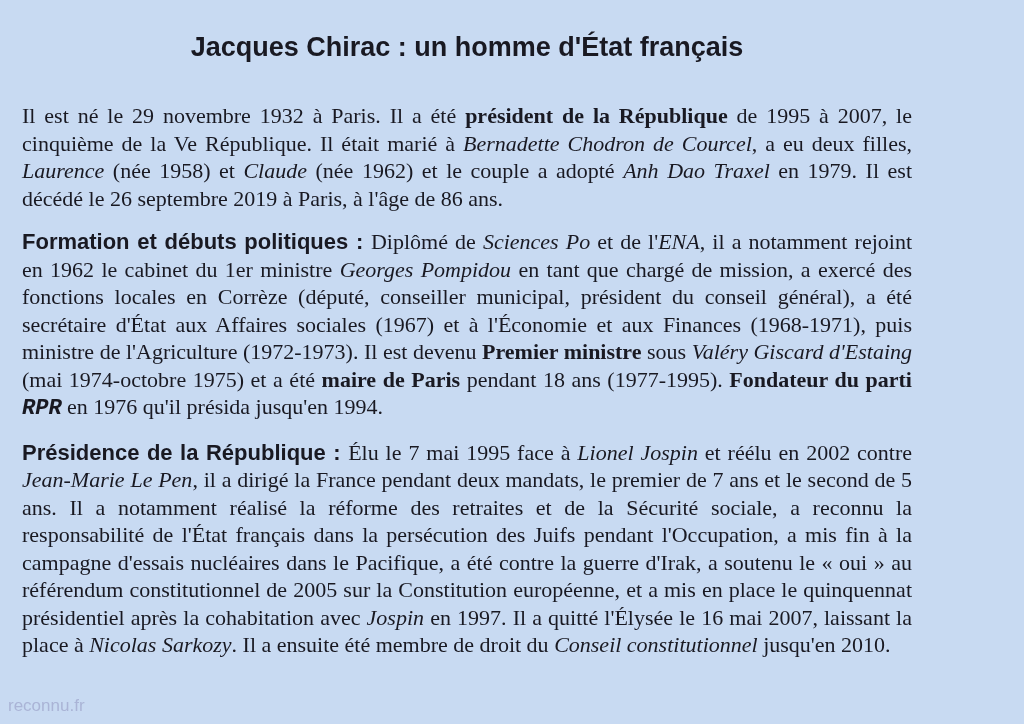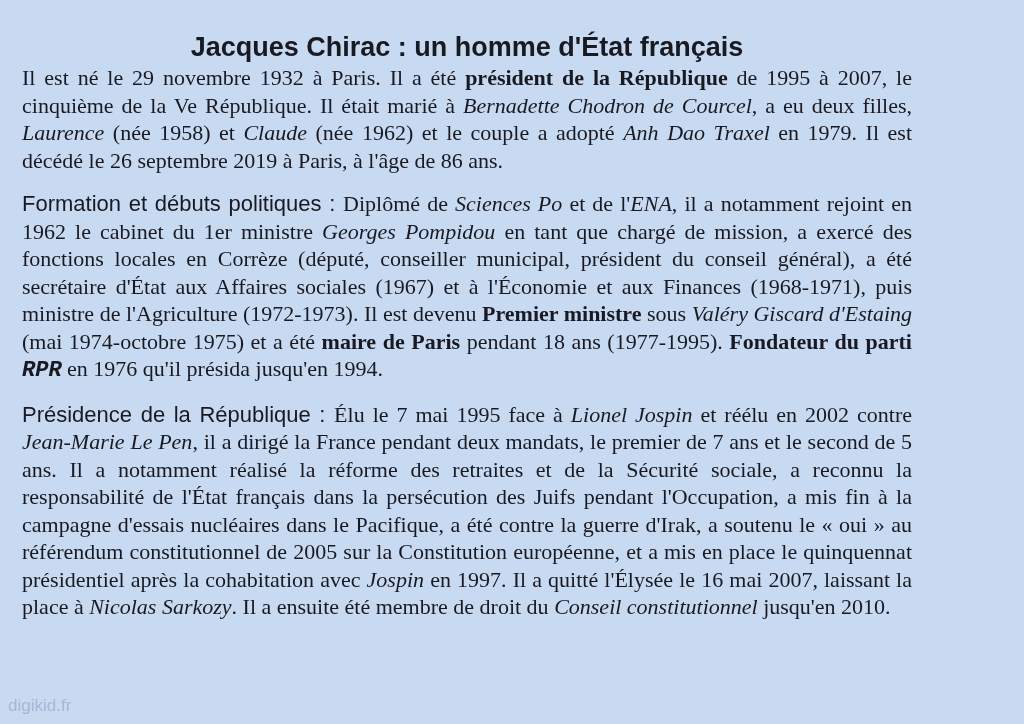--- a/index.html
+++ b/index.html
@@ -23,20 +23,21 @@
     margin: 0;
     padding-top: 30px;
     text-align: center;
     font-family: "Liberation Sans", sans-serif;
     font-weight: bold;
     font-size: 27px;
     line-height: 34px;
     color: #191922;
   }
   .doc-body {
+    margin-top: 38px;
     padding: 0 22px;
     font-size: 22px;
     line-height: 27.5px;
     text-align: justify;
   }
   .doc-body p {
     margin: 0 0 16px 0;
   }
   .seg-normal {
     font-family: "Liberation Serif", serif;
@@ -49,21 +50,21 @@
     font-family: "Liberation Serif", serif;
     font-style: italic;
   }
   .seg-bolditalic {
     font-family: Liberation Mono, monospace;
     font-weight: bold;
     font-style: italic;
   }
   .seg-heading {
     font-family: "Liberation Sans", sans-serif;
-    font-weight: normal;
+    font-weight: bold;
     font-size: 22px;
   }
   .watermark {
     position: absolute;
     left: 8px;
     top: 696px;
     font-family: "Liberation Sans", sans-serif;
     font-size: 17px;
     color: #aab4d6;
   }
@@ -71,14 +72,14 @@
 </head>
 <body style="background: rgb(200, 218, 242);">
 
 <div class="page" style="color: rgb(25, 25, 34);">
   <h1 class="doc-title">Jacques Chirac : un homme d'État français</h1>
   <div class="doc-body">
       <p><span class="seg-normal">Il est né le 29 novembre 1932 à Paris. Il a été </span><span class="seg-bold">président de la République</span><span class="seg-normal"> de 1995 à 2007, le cinquième de la Ve République. Il était marié à </span><span class="seg-italic">Bernadette Chodron de Courcel</span><span class="seg-normal">, a eu deux filles, </span><span class="seg-italic">Laurence</span><span class="seg-normal"> (née 1958) et </span><span class="seg-italic">Claude</span><span class="seg-normal"> (née 1962) et le couple a adopté </span><span class="seg-italic">Anh Dao Traxel</span><span class="seg-normal"> en 1979. Il est décédé le 26 septembre 2019 à Paris, à l'âge de 86 ans.</span></p>
       <p><span class="seg-heading">Formation et débuts politiques : </span><span class="seg-normal">Diplômé de </span><span class="seg-italic">Sciences Po</span><span class="seg-normal"> et de l'</span><span class="seg-italic">ENA</span><span class="seg-normal">, il a notamment rejoint en 1962 le cabinet du 1er ministre </span><span class="seg-italic">Georges Pompidou</span><span class="seg-normal"> en tant que chargé de mission, a exercé des fonctions locales en Corrèze (député, conseiller municipal, président du conseil général), a été secrétaire d'État aux Affaires sociales (1967) et à l'Économie et aux Finances (1968-1971), puis ministre de l'Agriculture (1972-1973). Il est devenu </span><span class="seg-bold">Premier ministre</span><span class="seg-normal"> sous </span><span class="seg-italic">Valéry Giscard d'Estaing</span><span class="seg-normal"> (mai 1974-octobre 1975) et a été </span><span class="seg-bold">maire de Paris</span><span class="seg-normal"> pendant 18 ans (1977-1995). </span><span class="seg-bold">Fondateur du parti </span><span class="seg-bolditalic">RPR</span><span class="seg-normal"> en 1976 qu'il présida jusqu'en 1994.</span></p>
       <p><span class="seg-heading">Présidence de la République : </span><span class="seg-normal">Élu le 7 mai 1995 face à </span><span class="seg-italic">Lionel Jospin</span><span class="seg-normal"> et réélu en 2002 contre </span><span class="seg-italic">Jean-Marie Le Pen</span><span class="seg-normal">, il a dirigé la France pendant deux mandats, le premier de 7 ans et le second de 5 ans. Il a notamment réalisé la réforme des retraites et de la Sécurité sociale, a reconnu la responsabilité de l'État français dans la persécution des Juifs pendant l'Occupation, a mis fin à la campagne d'essais nucléaires dans le Pacifique, a été contre la guerre d'Irak, a soutenu le « oui » au référendum constitutionnel de 2005 sur la Constitution européenne, et a mis en place le quinquennat présidentiel après la cohabitation avec </span><span class="seg-italic">Jospin</span><span class="seg-normal"> en 1997. Il a quitté l'Élysée le 16 mai 2007, laissant la place à </span><span class="seg-italic">Nicolas Sarkozy</span><span class="seg-normal">. Il a ensuite été membre de droit du </span><span class="seg-italic">Conseil constitutionnel</span><span class="seg-normal"> jusqu'en 2010.</span></p>
     </div>
-  <div class="watermark" style="color: rgb(170, 180, 214);">digikid.fr</div>
+  <div class="watermark" style="color: rgb(170, 180, 214);">reconnu.fr</div>
 </div>
 
 </body></html>

